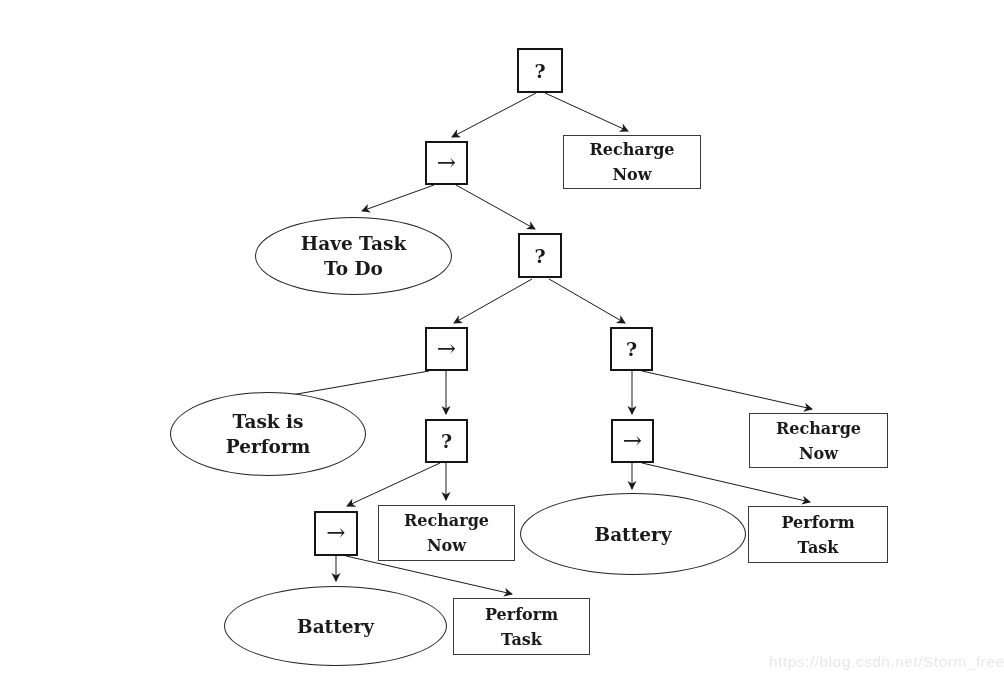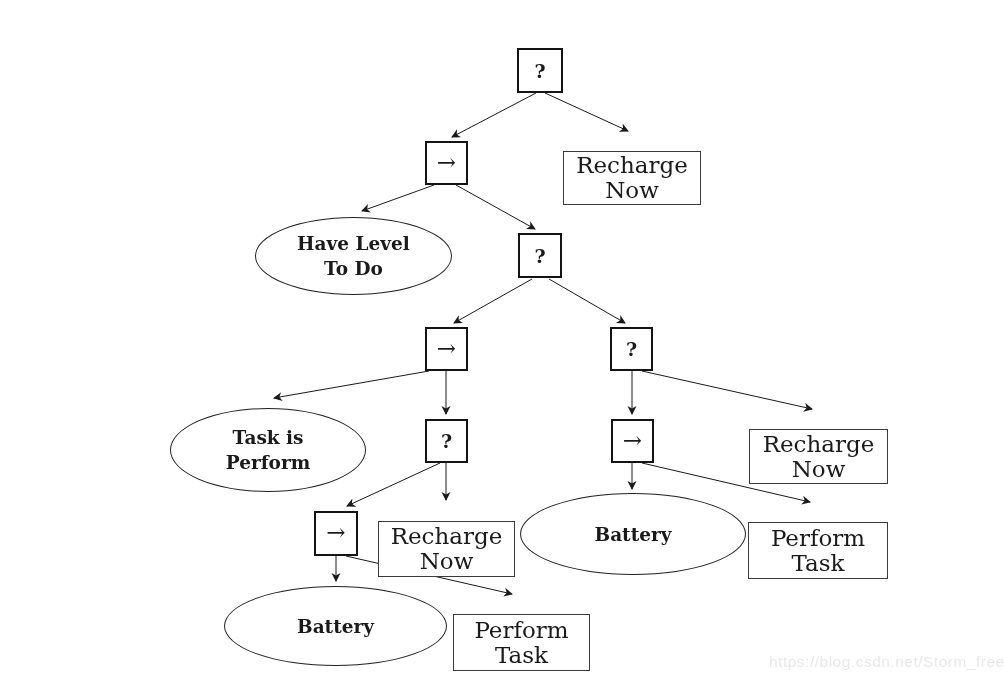--- a/index.html
+++ b/index.html
@@ -30,24 +30,23 @@
   .ctrl {
     border: 2.5px solid #141414;
     font-size: 19px;
     font-weight: bold;
   }
   .ctrl.seq { font-weight: normal; font-size: 23px; padding-bottom: 3px; }
   
   .leaf {
     border: 1.5px solid #3a3a3a;
     flex-direction: column;
-    font-weight: normal;
-    font-size: 23px;
+    font-weight: bold;
+    font-size: 16px;
     line-height: 25px;
-    margin-top: 16px;
   }
   
   .cond {
     border: 1.3px solid #222222;
     border-radius: 50%;
     flex-direction: column;
     font-weight: bold;
     font-size: 18.5px;
     line-height: 25px;
   }
@@ -95,29 +94,29 @@
 
   <div class="node ctrl" style="left:517px; top:48px; width:46px; height:45px;">?</div>
 
   <div class="node ctrl seq" style="left:425px; top:141px; width:43px; height:44px;">→</div>
   <div class="node leaf" style="left:563px; top:135px; width:138px; height:54px;">
     <span>Recharge</span>
     <span>Now</span>
   </div>
 
   <div class="node cond" style="left:255px; top:217px; width:197px; height:78px;">
-    <span>Have Level</span>
+    <span>Have Task</span>
     <span>To Do</span>
   </div>
   <div class="node ctrl" style="left:518px; top:233px; width:44px; height:45px;">?</div>
 
   <div class="node ctrl seq" style="left:425px; top:327px; width:43px; height:44px;">→</div>
   <div class="node ctrl" style="left:610px; top:327px; width:43px; height:44px;">?</div>
 
-  <div class="node cond" style="left:170px; top:408px; width:196px; height:84px;">
+  <div class="node cond" style="left:170px; top:392px; width:196px; height:84px;">
     <span>Task is</span>
     <span>Perform</span>
   </div>
   <div class="node ctrl" style="left:425px; top:419px; width:43px; height:44px;">?</div>
   <div class="node ctrl seq" style="left:611px; top:419px; width:43px; height:44px;">→</div>
   <div class="node leaf" style="left:749px; top:413px; width:139px; height:55px;">
     <span>Recharge</span>
     <span>Now</span>
   </div>
 

